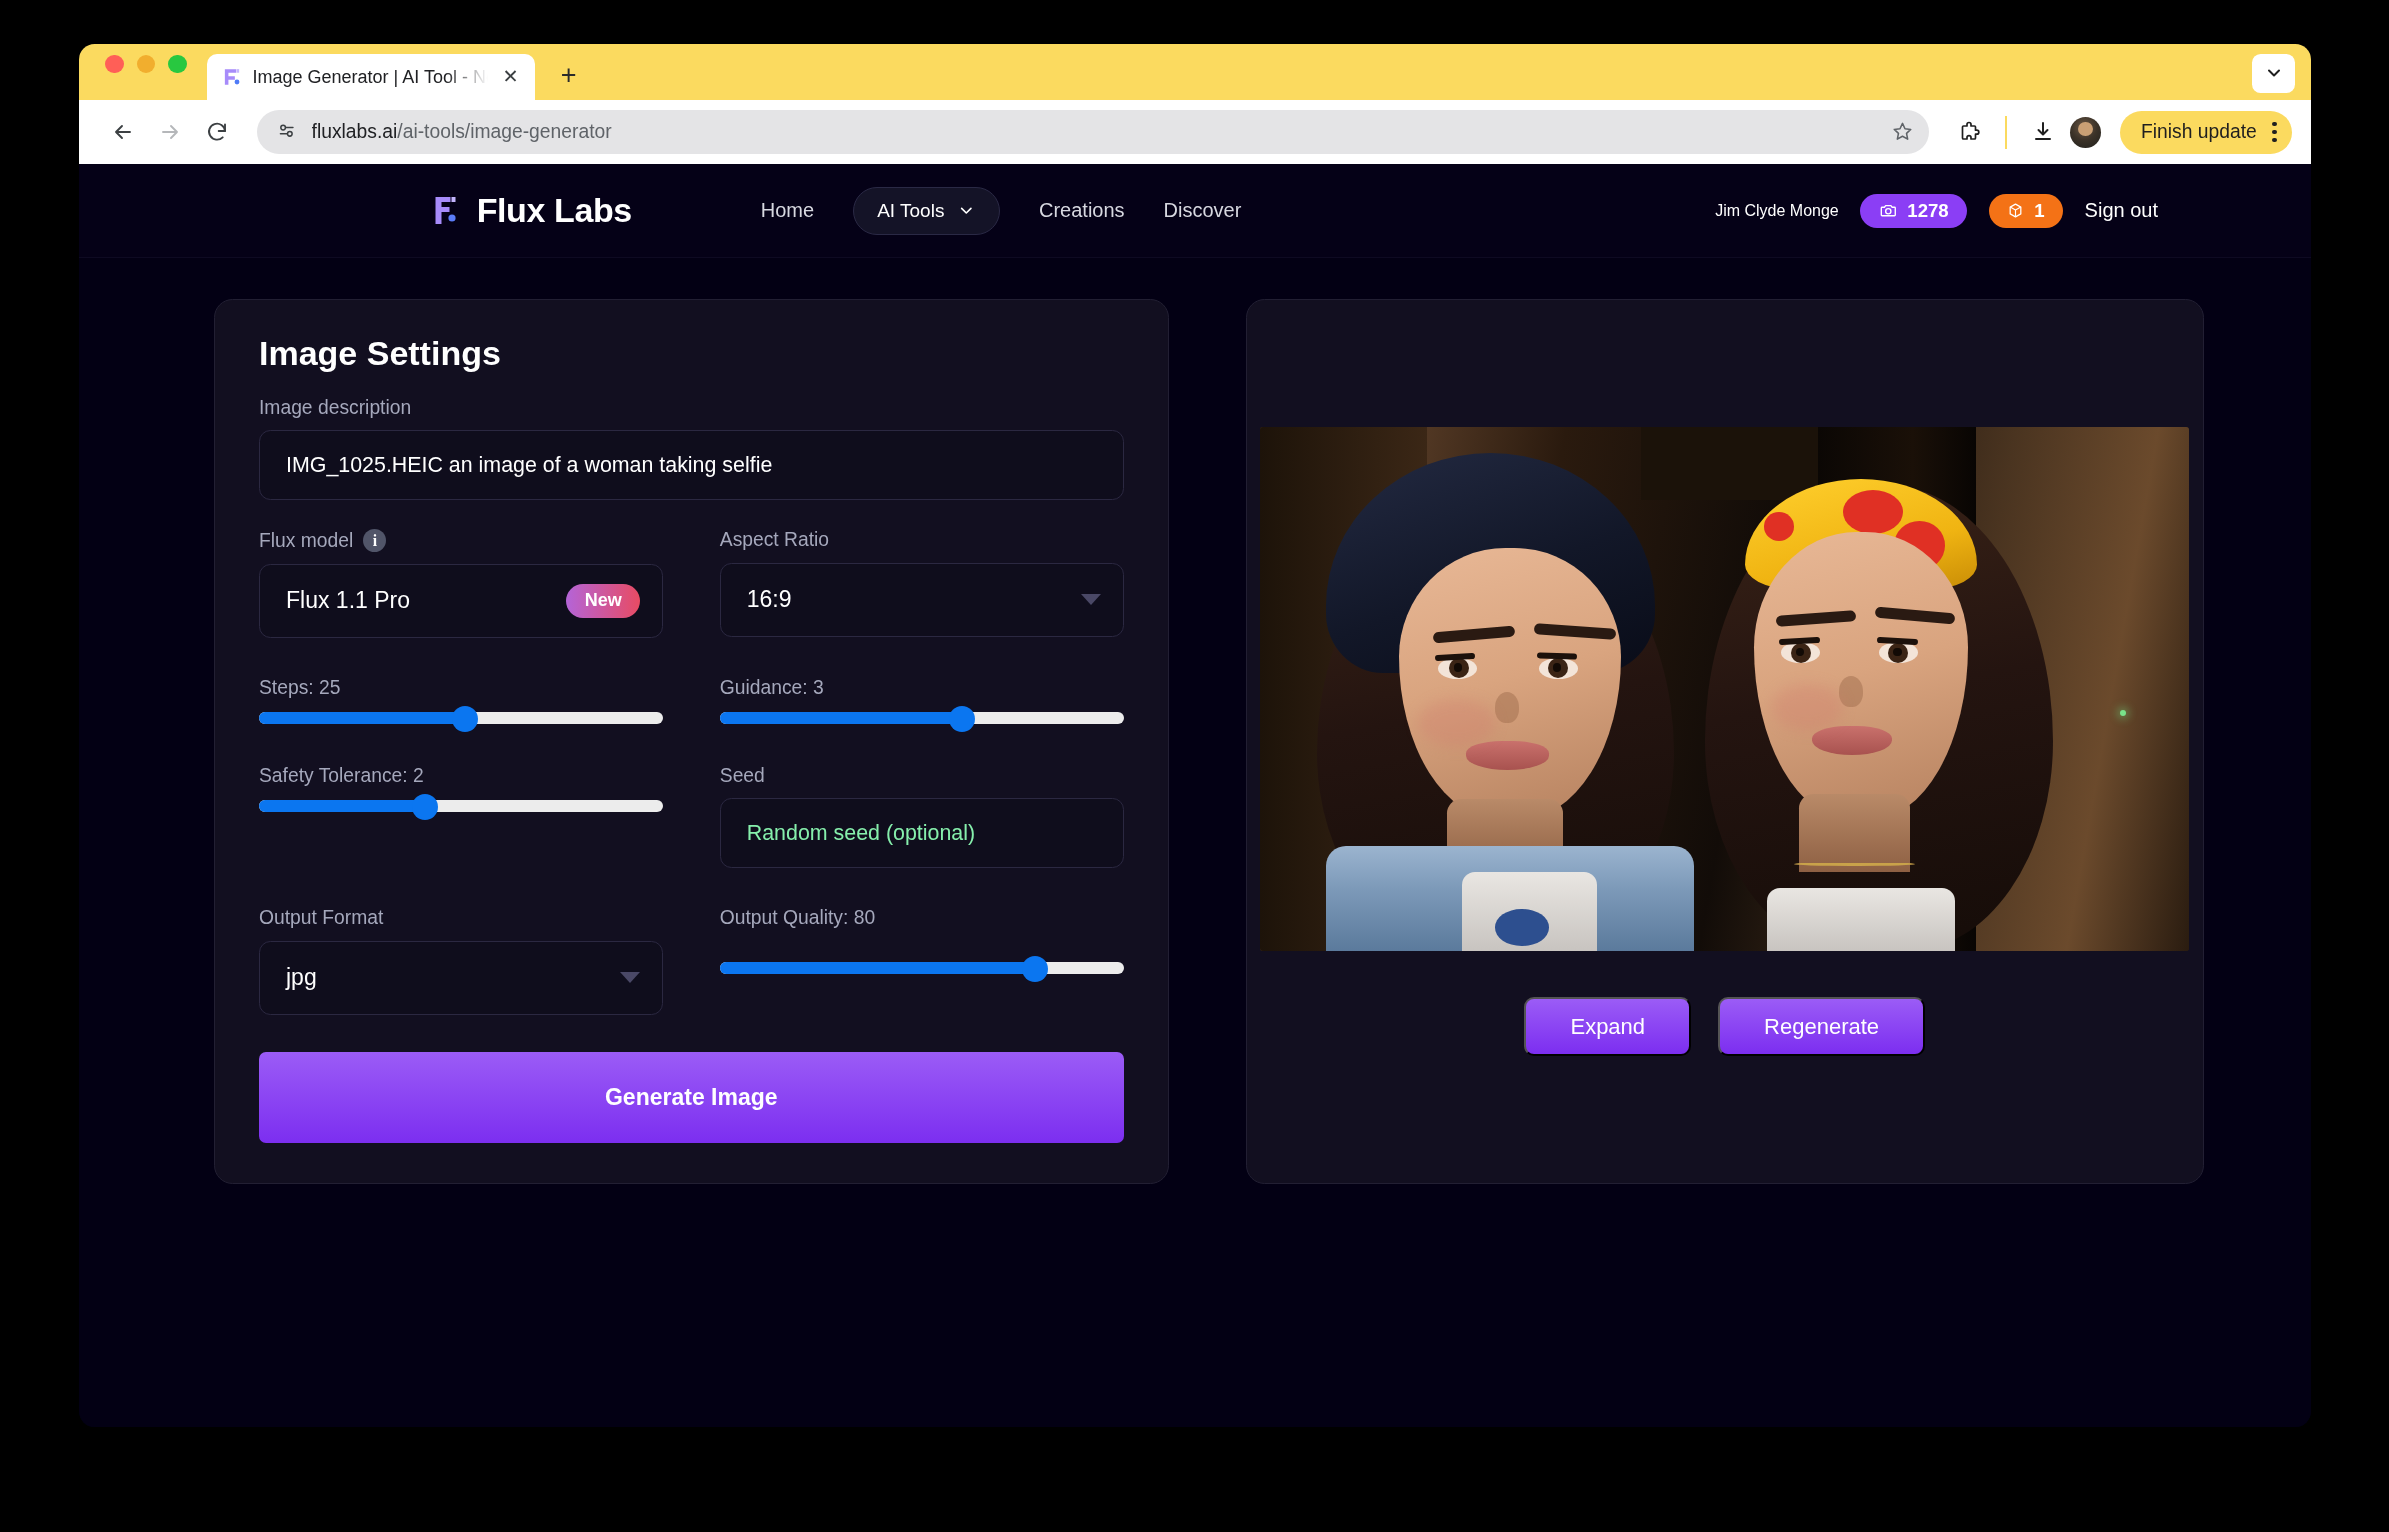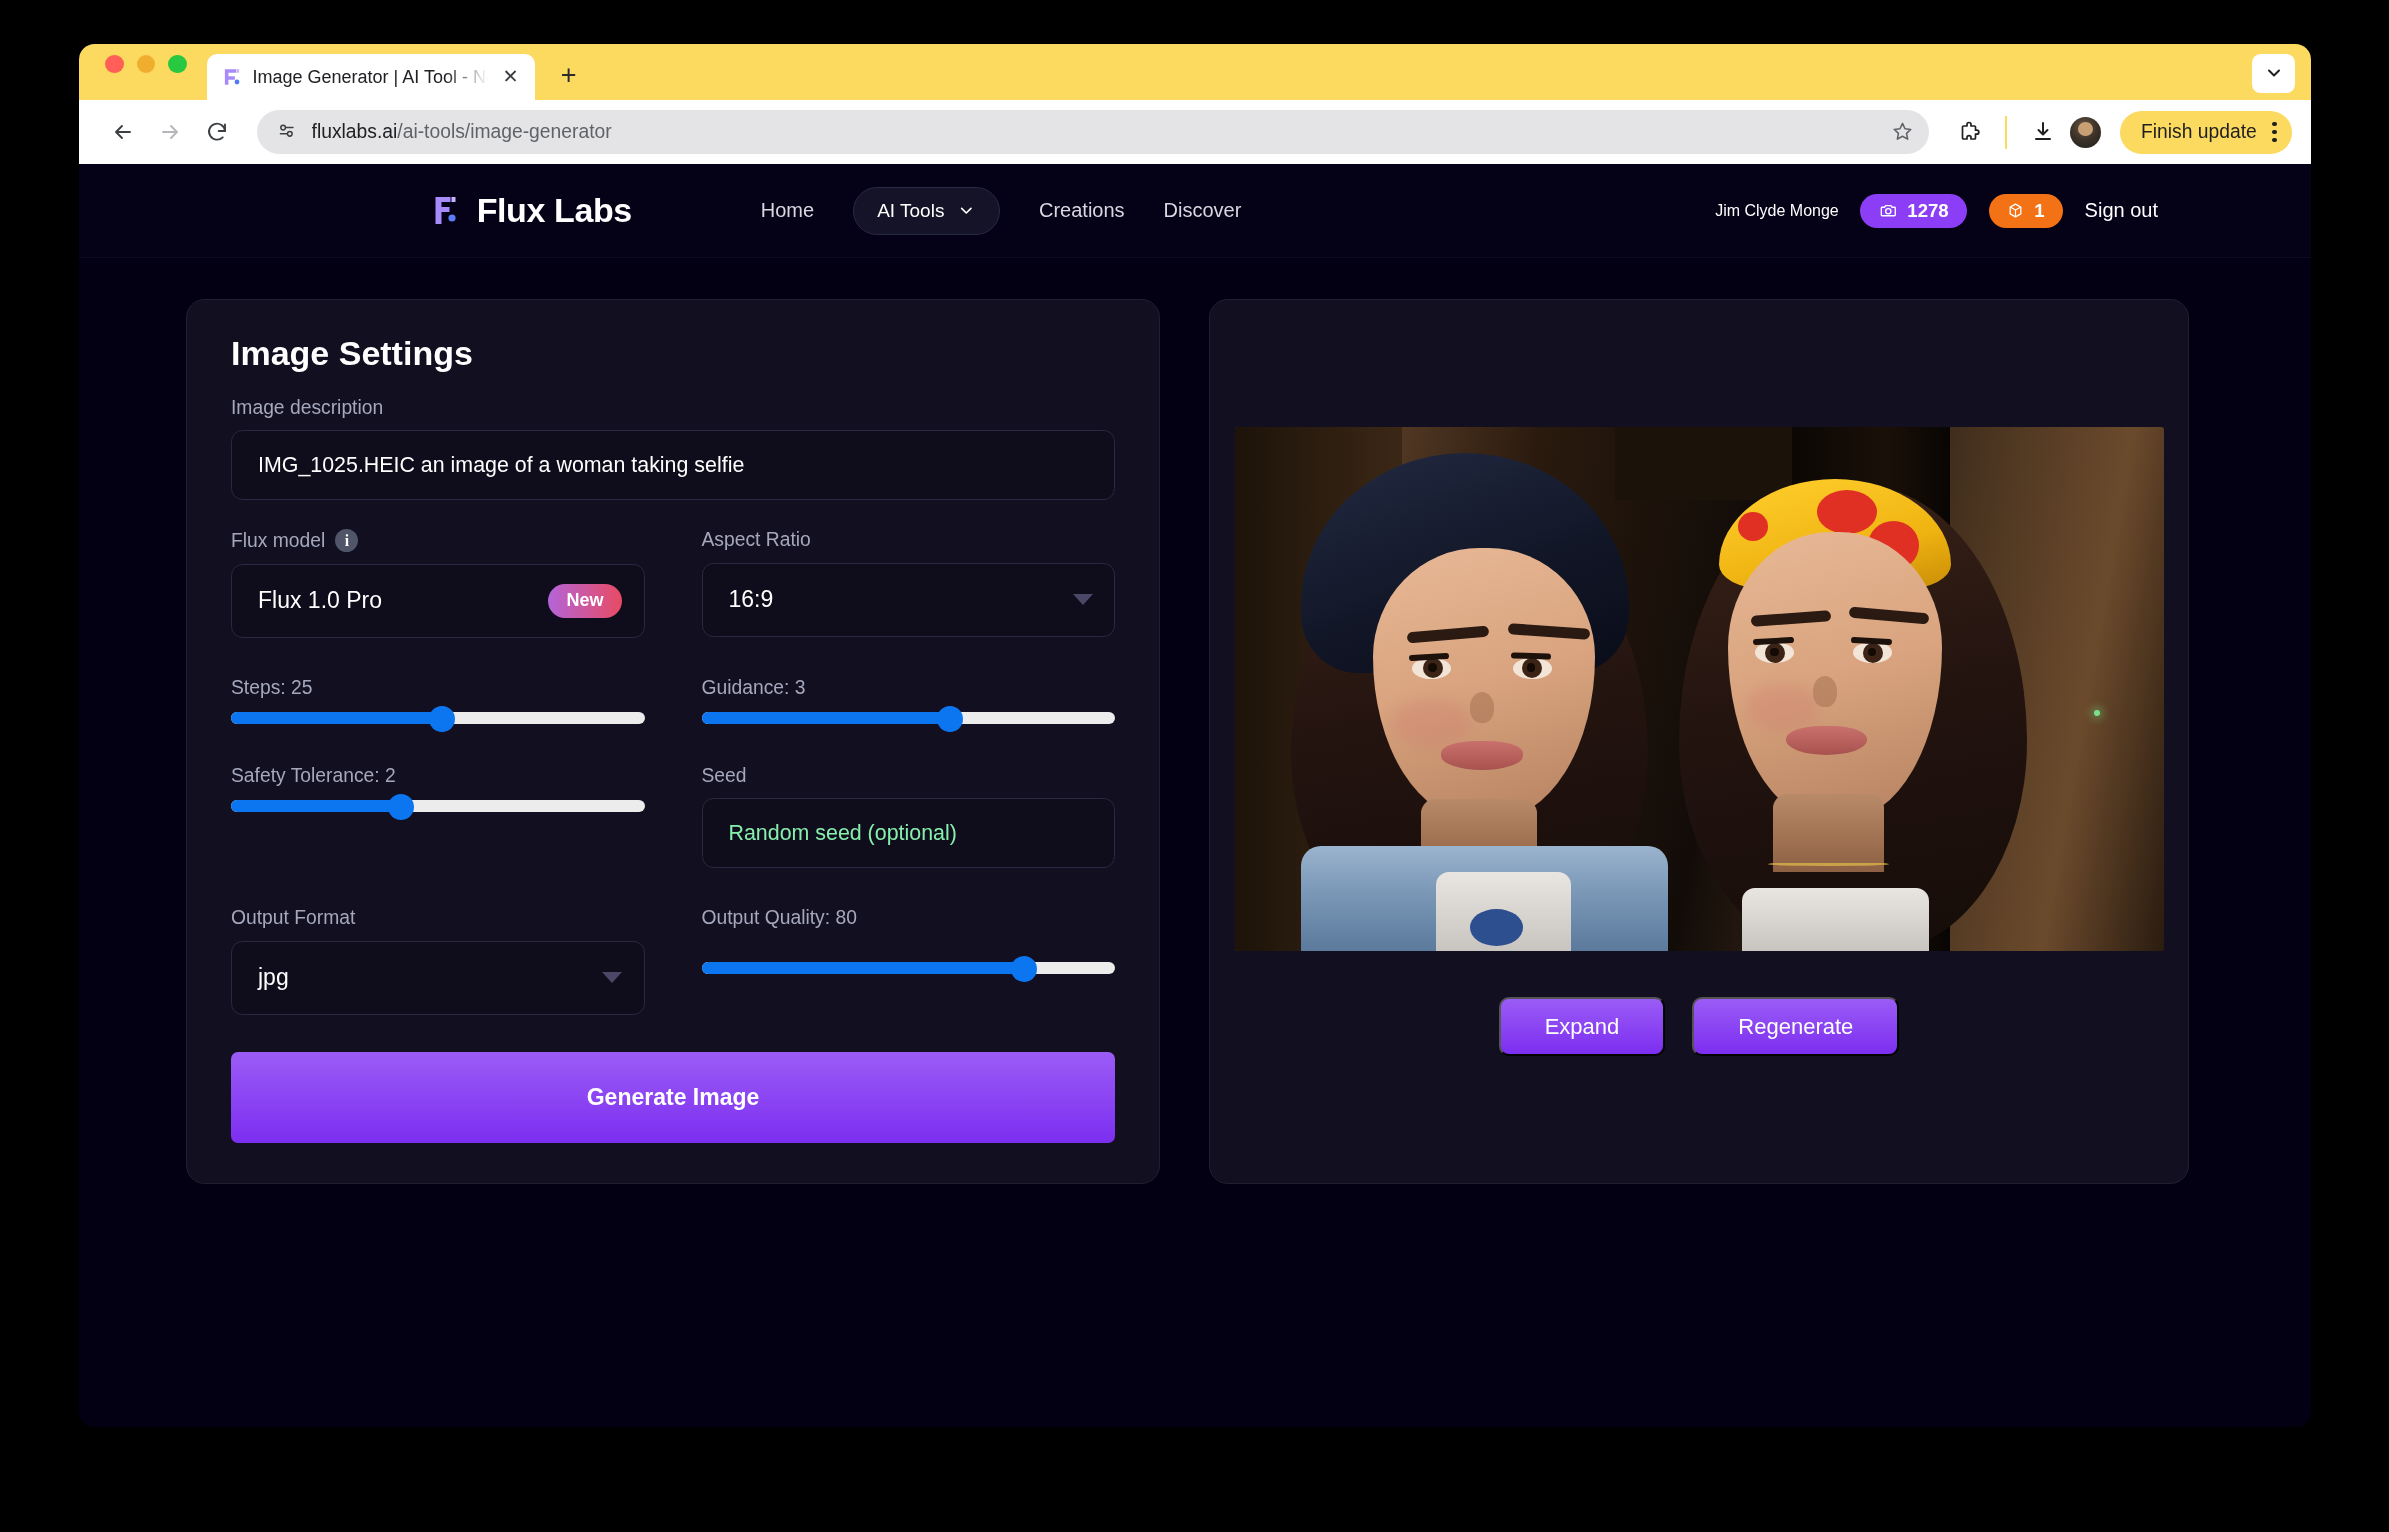--- a/index.html
+++ b/index.html
@@ -211,20 +211,21 @@
   .main {
     display: flex;
     gap: 49px;
     padding: 41px 107px 0 107px;
   }
 
   .card {
     background: #120F20;
     border: 0.7px solid #221f33;
     border-radius: 18.6px;
+    margin-left: 28px;
   }
 
   .settings-card { width: 974px; padding: 34px 44px 40px 44px; }
   .card-title { font-size: 34px; font-weight: 700; color: #ffffff; margin-bottom: 24px; }
 
   .field-label { font-size: 19.3px; color: #A5A8BC; margin-bottom: 11.4px; display: block; }
   .field-label.inline { display: flex; align-items: center; gap: 10px; }
 
   .text-input {
     width: 100%;
@@ -537,21 +538,21 @@
 
         <div class="gap-md"></div>
 
         <div class="row2">
           <div class="col">
             <span class="field-label inline">
               <span>Flux model</span>
               <span class="info-dot">i</span>
             </span>
             <div class="select-box">
-              <span>Flux 1.0 Pro</span>
+              <span>Flux 1.1 Pro</span>
               <span class="badge-new">New</span>
             </div>
           </div>
 
           <div class="col">
             <label class="field-label">Aspect Ratio</label>
             <div class="select-box">
               <span>16:9</span>
               <span class="caret"></span>
             </div>

